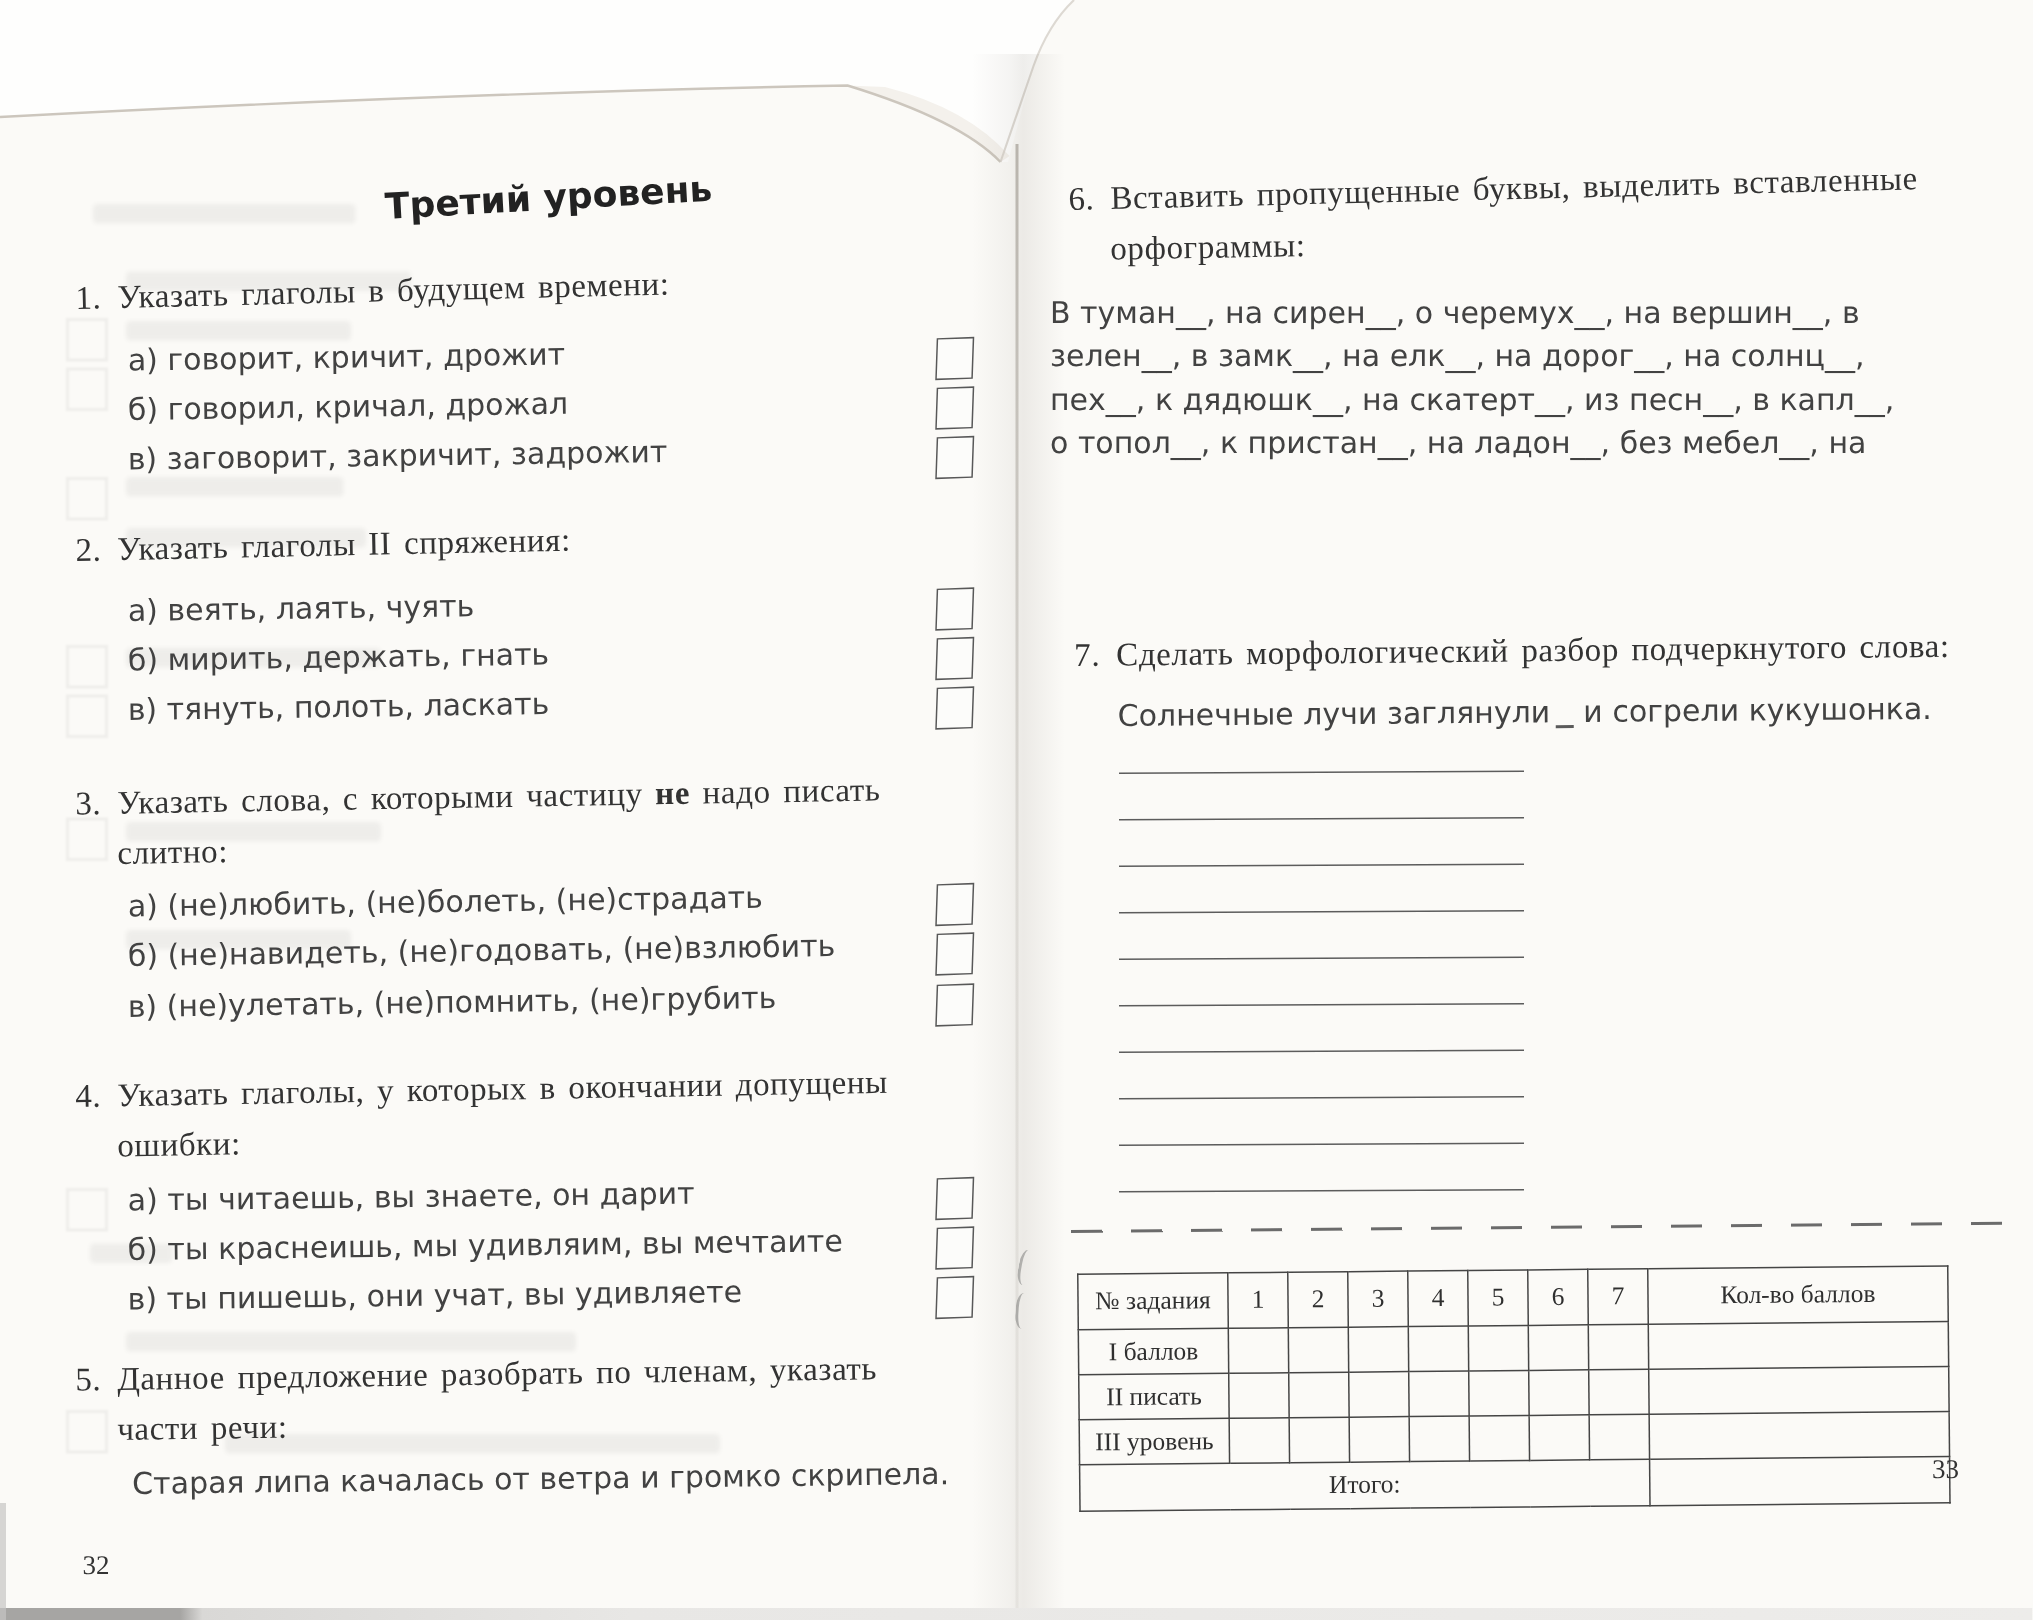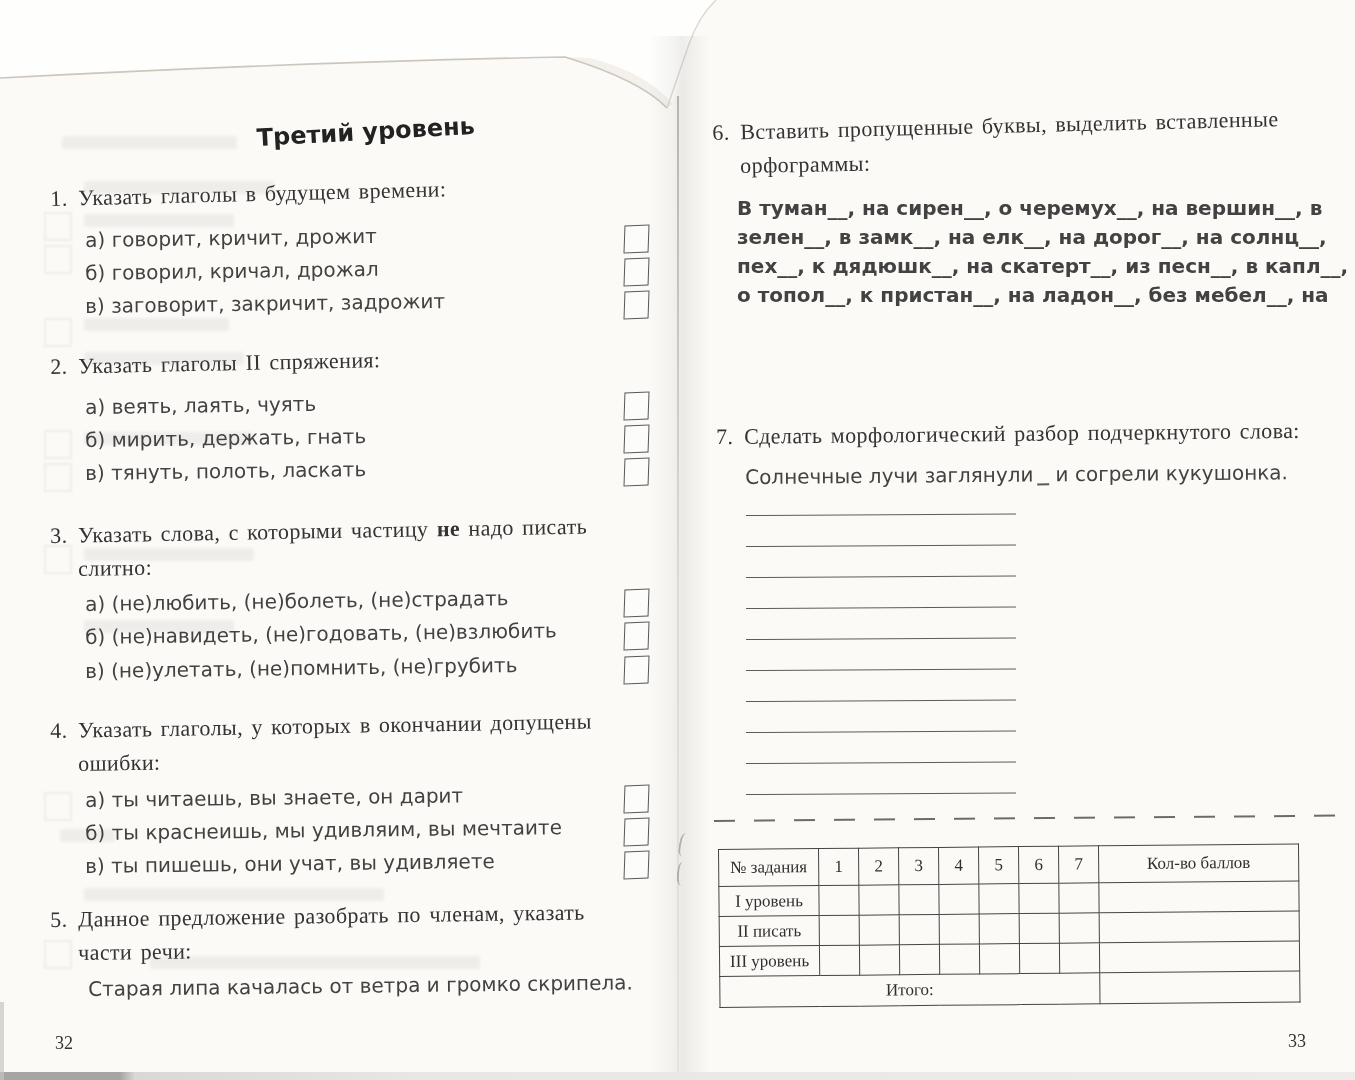--- a/index.html
+++ b/index.html
@@ -25,21 +25,21 @@
   .q{position:absolute;font-family:"Liberation Serif",serif;font-size:22px;color:#333;
     letter-spacing:.4px;word-spacing:2.5px;white-space:nowrap;transform-origin:left top;}
   .q .num{display:inline-block;width:28px;}
   .q b{font-weight:bold;margin-top:45px;}
   .opt{position:absolute;font-family:"DejaVu Sans",sans-serif;font-size:20px;color:#424242;
     white-space:nowrap;transform-origin:left top;}
   .sent{position:absolute;font-family:"DejaVu Sans",sans-serif;font-size:20px;color:#424242;
     white-space:nowrap;transform-origin:left top;}
   .cb{position:absolute;width:23px;height:26px;border:1.7px solid #585858;
     transform:skewX(-4deg) rotate(-2deg);background:rgba(255,255,255,.4);}
-  .para{position:absolute;left:737px;top:194px;transform-origin:left top;font-weight:bold;}
+  .para{position:absolute;left:700px;top:194px;transform-origin:left top;}
   .ex-line{font-family:"DejaVu Sans",sans-serif;font-size:20px;color:#424242;line-height:29px;white-space:nowrap;}
   .wline{position:absolute;left:746px;width:270px;height:0;border-bottom:1.7px solid #5c5c5c;
     transform:rotate(-0.3deg);transform-origin:left center;}
   .umark{display:inline-block;width:12px;height:14px;border-bottom:2px solid #5a5a5a;
     margin:0 6px 0 4px;vertical-align:-4px;}
   .dashes{position:absolute;left:714px;top:820px;width:622px;height:2px;
     background:repeating-linear-gradient(to right,#6b6b6b 0 21px,transparent 21px 40px);
     transform:rotate(-0.5deg);transform-origin:left center;}
   .pagenum{position:absolute;font-family:"Liberation Serif",serif;font-size:18px;color:#333;}
   
@@ -172,21 +172,21 @@
     <td>1</td>
     <td>2</td>
     <td>3</td>
     <td>4</td>
     <td>5</td>
     <td>6</td>
     <td>7</td>
     <td>Кол-во баллов</td>
   </tr>
   <tr class="r">
-    <td>I уровень</td>
+    <td>I баллов</td>
     <td></td>
         <td></td>
     <td></td>
         <td></td>
     <td></td>
         <td></td>
     <td></td>
         <td></td>
   </tr>
   <tr class="r">
@@ -211,13 +211,13 @@
     <td></td>
         <td></td>
   </tr>
   <tr class="fr">
     <td colspan="8">Итого:</td>
     <td></td>
   </tr>
 </tbody>
   </table>
 
-<div class="pagenum" style="left:1288px;top:1031px;">33</div>
+<div class="pagenum" style="left:1288px;top:969px;">33</div>
 
 </body></html>

